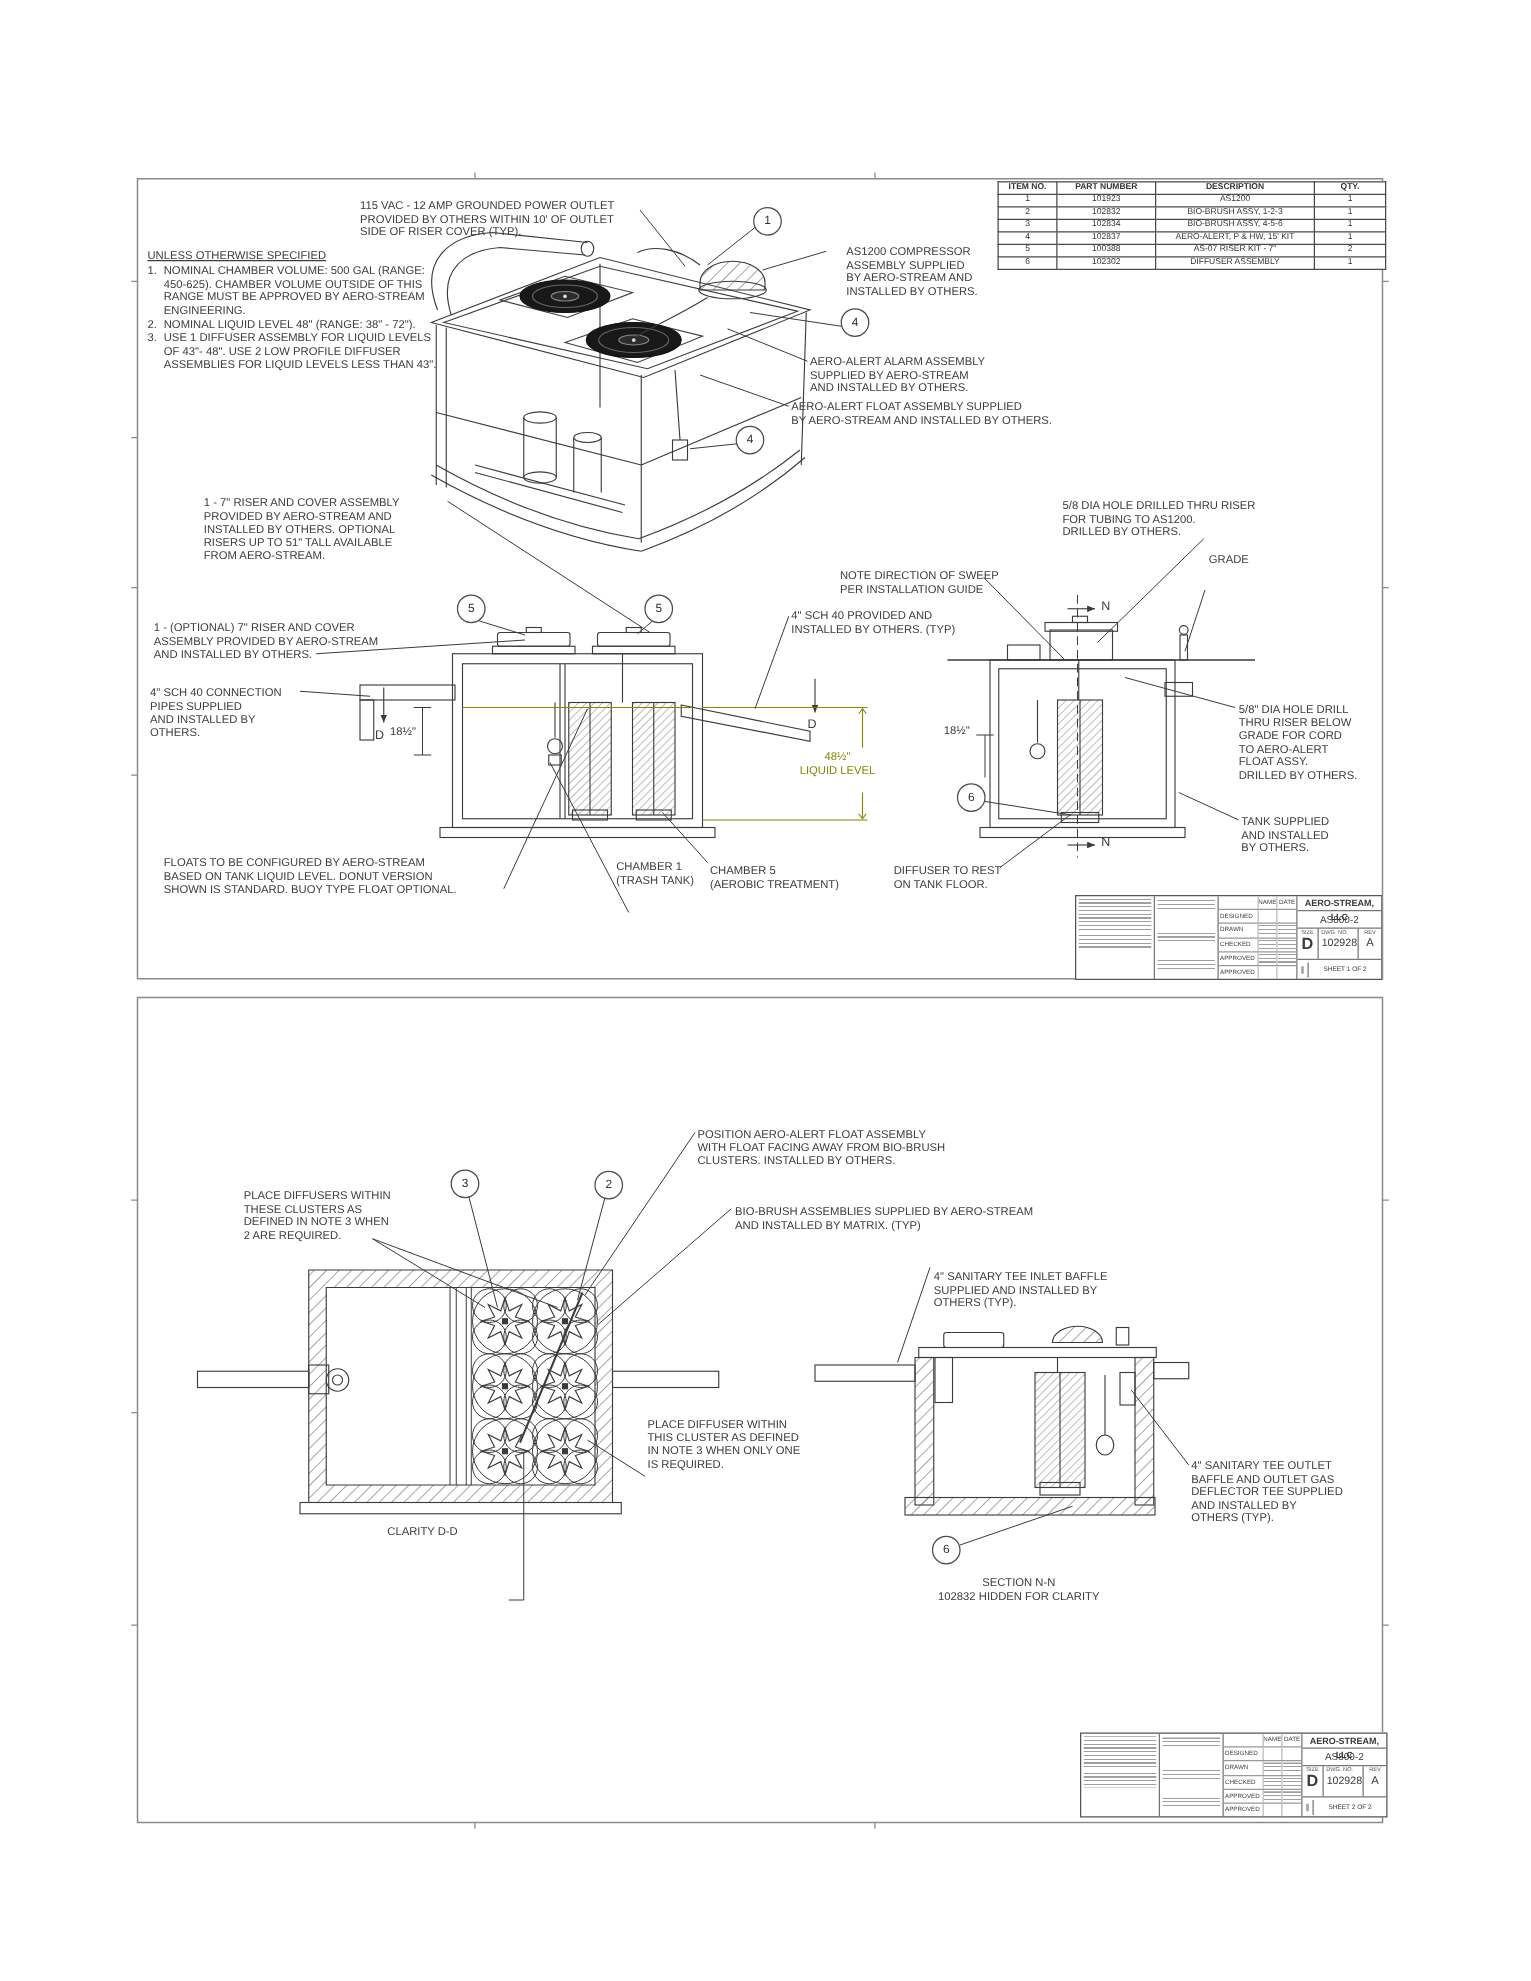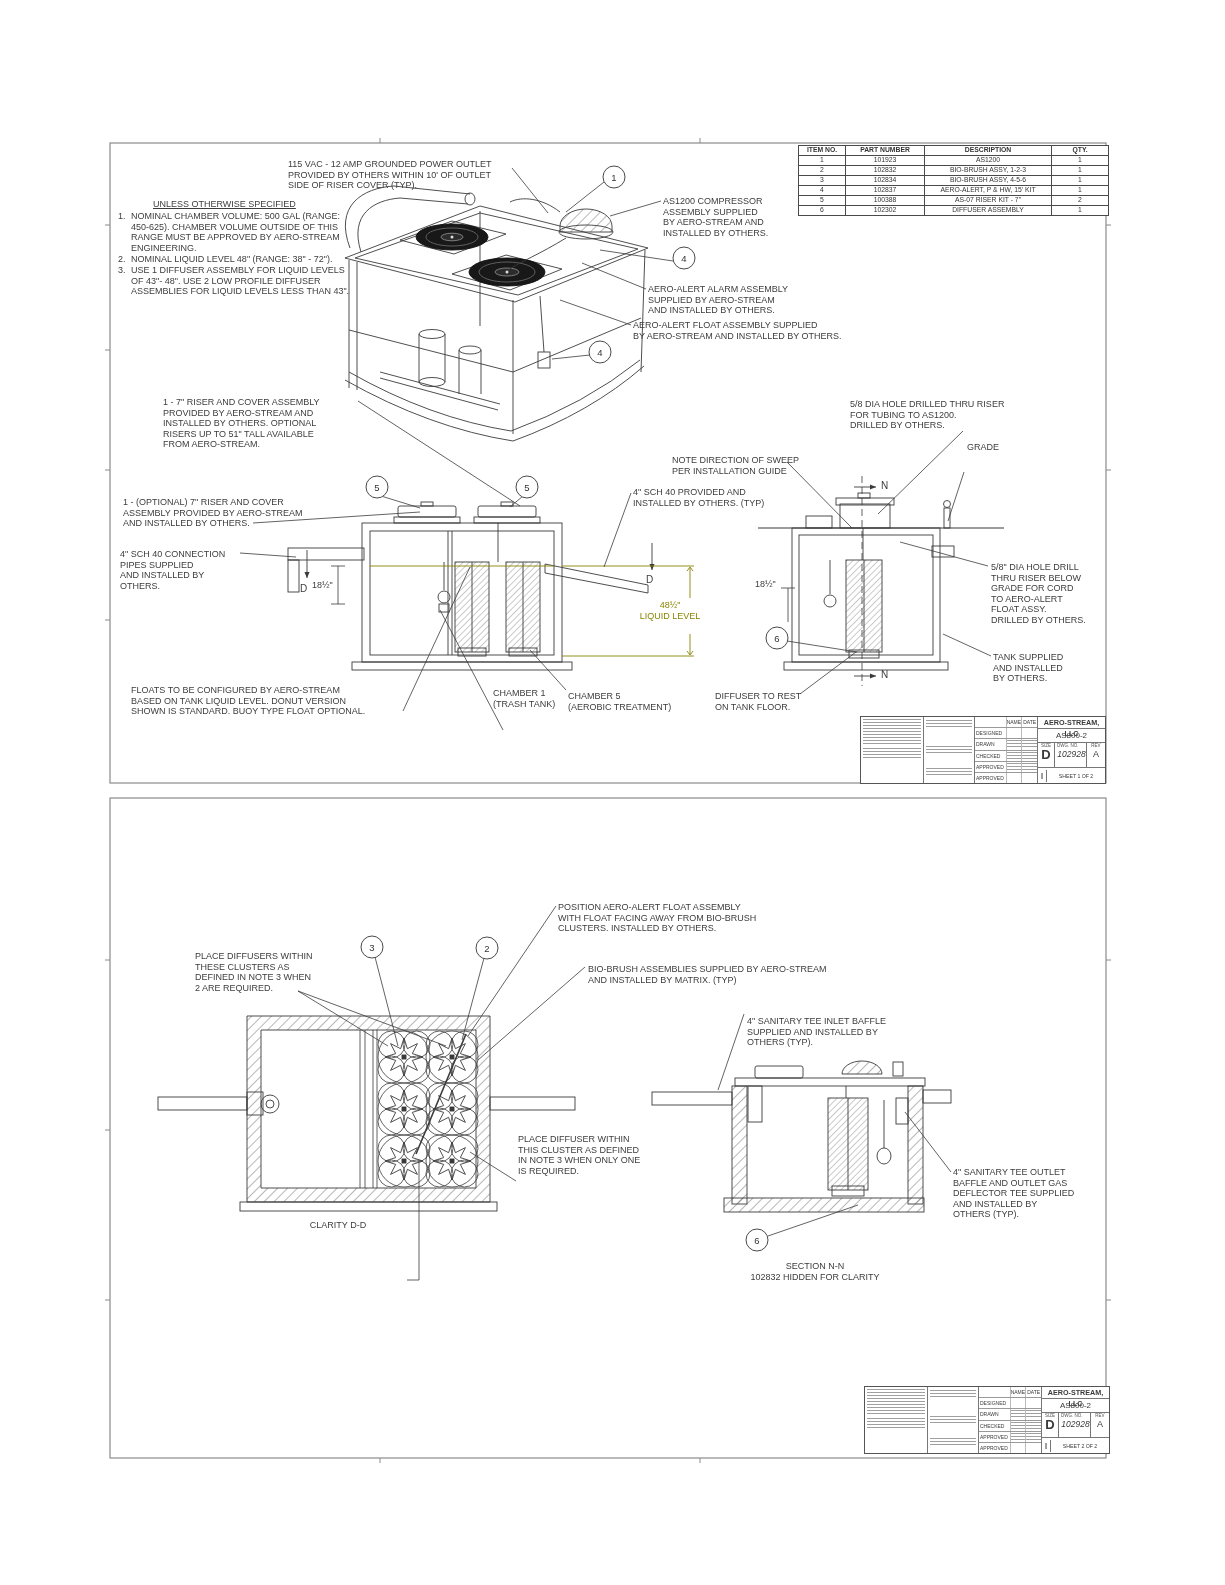--- a/index.html
+++ b/index.html
@@ -3,21 +3,21 @@
 <meta charset="utf-8">
 <style>
   html,body{margin:0;padding:0;background:#fff;}
   #page{position:relative;width:1225px;height:1585px;background:#fff;overflow:hidden;
         font-family:"Liberation Sans",sans-serif;color:#3a3a3a;}
   svg.art{position:absolute;left:0;top:0;}
   .lbl{position:absolute;font-size:9px;line-height:1.18;color:#3c3c3c;white-space:pre-line;}
   .lbl.c{text-align:center;}
   .olive{color:#8a8500;}
   .notes{position:absolute;left:118px;top:199px;width:236px;font-size:9px;line-height:1.2;color:#3c3c3c;}
-  .notes .nh{text-decoration:underline;margin-bottom:1px;margin-left:35px;}
+  .notes .nh{text-decoration:underline;margin-bottom:1px;}
   .note{display:flex;margin:0;}
   .note .nnum{width:13px;flex:0 0 13px;}
   .note .ntxt{flex:1;}
   .balloon{position:absolute;width:21px;height:21px;border:1.2px solid #4a4a4a;border-radius:50%;
            background:#fff;display:flex;align-items:center;justify-content:center;
            font-size:9.5px;color:#333;transform:translate(-50%,-50%);}
   table.parts{position:absolute;left:798px;top:145px;border-collapse:collapse;font-size:6.8px;
               color:#333;background:#fff;}
   table.parts th,table.parts td{border:1px solid #4a4a4a;text-align:center;padding:0 2px;height:9px;
               line-height:1;font-weight:normal;}
@@ -36,21 +36,21 @@
   .tb-c3{width:15px;border-left:1px solid #bbb;text-align:center;}
   .tb-right{flex:1;display:flex;flex-direction:column;}
   .tb-co{font-size:7.2px;font-weight:bold;text-align:center;border-bottom:1px solid #777;line-height:11px;height:11px;}
   .tb-model{font-size:8px;text-align:center;border-bottom:1px solid #777;line-height:13px;height:13px;}
   .tb-dwg{display:flex;border-bottom:1px solid #777;height:24px;}
   .tb-size{width:16px;border-right:1px solid #777;text-align:center;}
   .tb-no{flex:1;border-right:1px solid #777;padding-left:2px;}
   .tb-rev{width:18px;text-align:center;}
   .sl{display:block;font-size:4.5px;color:#555;}
   .sv{display:block;font-size:13px;font-weight:bold;line-height:14px;}
-  .nv{display:block;font-size:8.5px;line-height:12px;text-align:center;font-style:italic;}
+  .nv{display:block;font-size:8.5px;line-height:12px;text-align:center;}
   .rv{display:block;font-size:9px;line-height:13px;}
   .tb-bot{flex:1;display:flex;align-items:center;}
   .tb-scale{flex:1;height:6px;margin:0 3px;background:repeating-linear-gradient(90deg,#9f9f9f 0 8px,transparent 8px 12px);}
   .tb-sheet{width:58px;font-size:5.2px;border-left:1px solid #777;text-align:center;line-height:12px;}
 </style>
 </head>
 <body>
 
 <div id="page">
 
@@ -268,21 +268,21 @@
   </div>
   <div class="note">
     <span class="nnum">3.</span>
     <span class="ntxt">USE 1 DIFFUSER ASSEMBLY FOR LIQUID LEVELS OF 43"- 48". USE 2 LOW PROFILE DIFFUSER ASSEMBLIES FOR LIQUID LEVELS LESS THAN 43".</span>
   </div>
 </div>
 
 <div class="lbl" style="left:288px;top:159px">115 VAC - 12 AMP GROUNDED POWER OUTLET
 PROVIDED BY OTHERS WITHIN 10' OF OUTLET
 SIDE OF RISER COVER (TYP).</div>
-<div class="lbl" style="left:663px;top:196px">AS1200 COMPRESSOR
+<div class="lbl" style="left:677px;top:196px">AS1200 COMPRESSOR
 ASSEMBLY SUPPLIED
 BY AERO-STREAM AND
 INSTALLED BY OTHERS.</div>
 <div class="lbl" style="left:648px;top:284px">AERO-ALERT ALARM ASSEMBLY
 SUPPLIED BY AERO-STREAM
 AND INSTALLED BY OTHERS.</div>
 <div class="lbl" style="left:633px;top:320px">AERO-ALERT FLOAT ASSEMBLY SUPPLIED
 BY AERO-STREAM AND INSTALLED BY OTHERS.</div>
 <div class="lbl" style="left:163px;top:397px">1 - 7" RISER AND COVER ASSEMBLY
 PROVIDED BY AERO-STREAM AND

